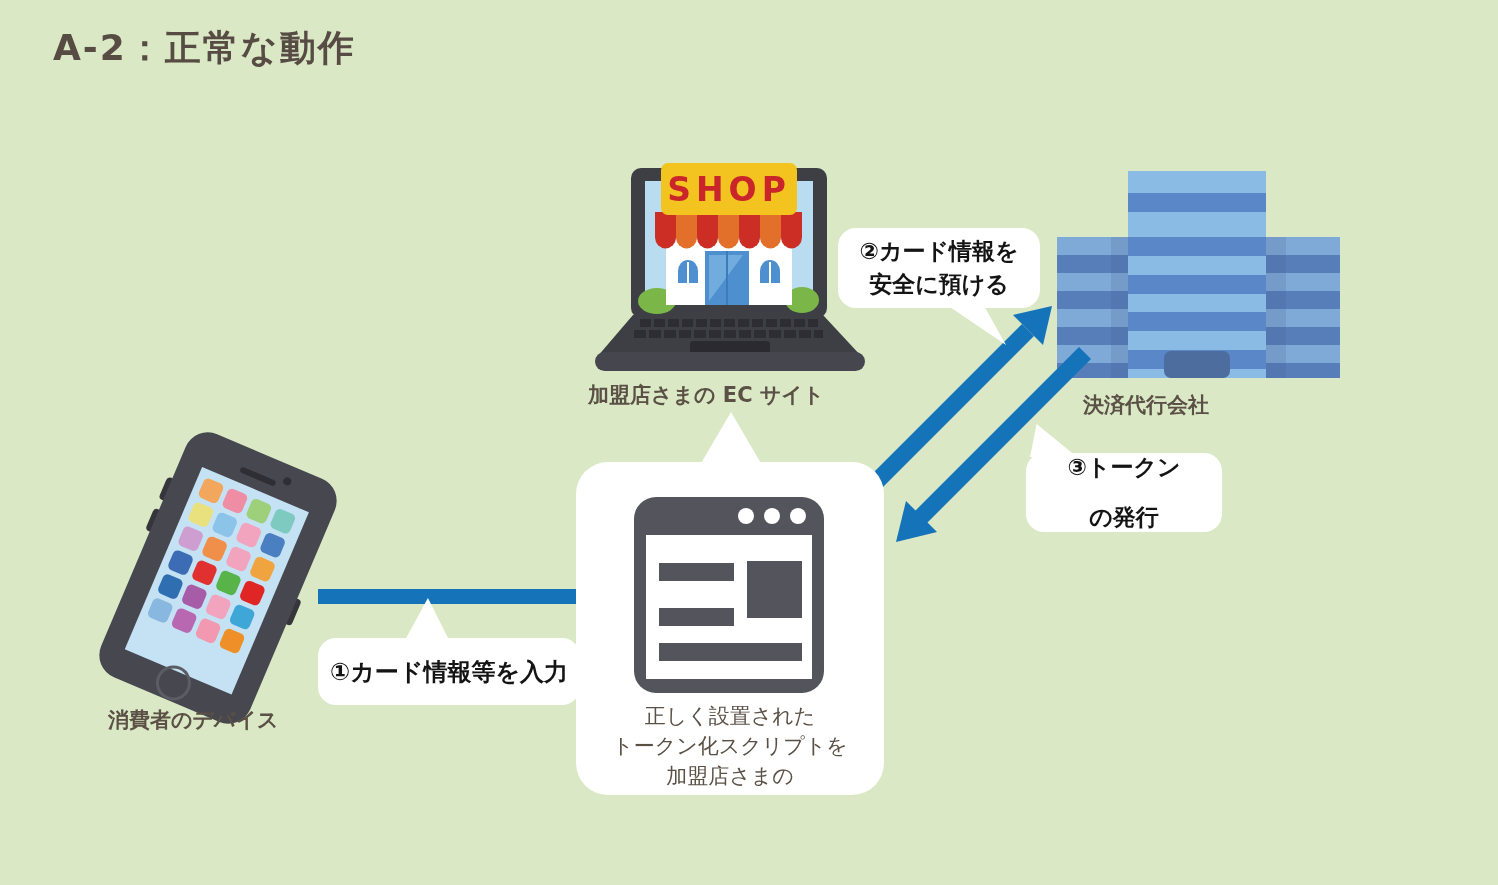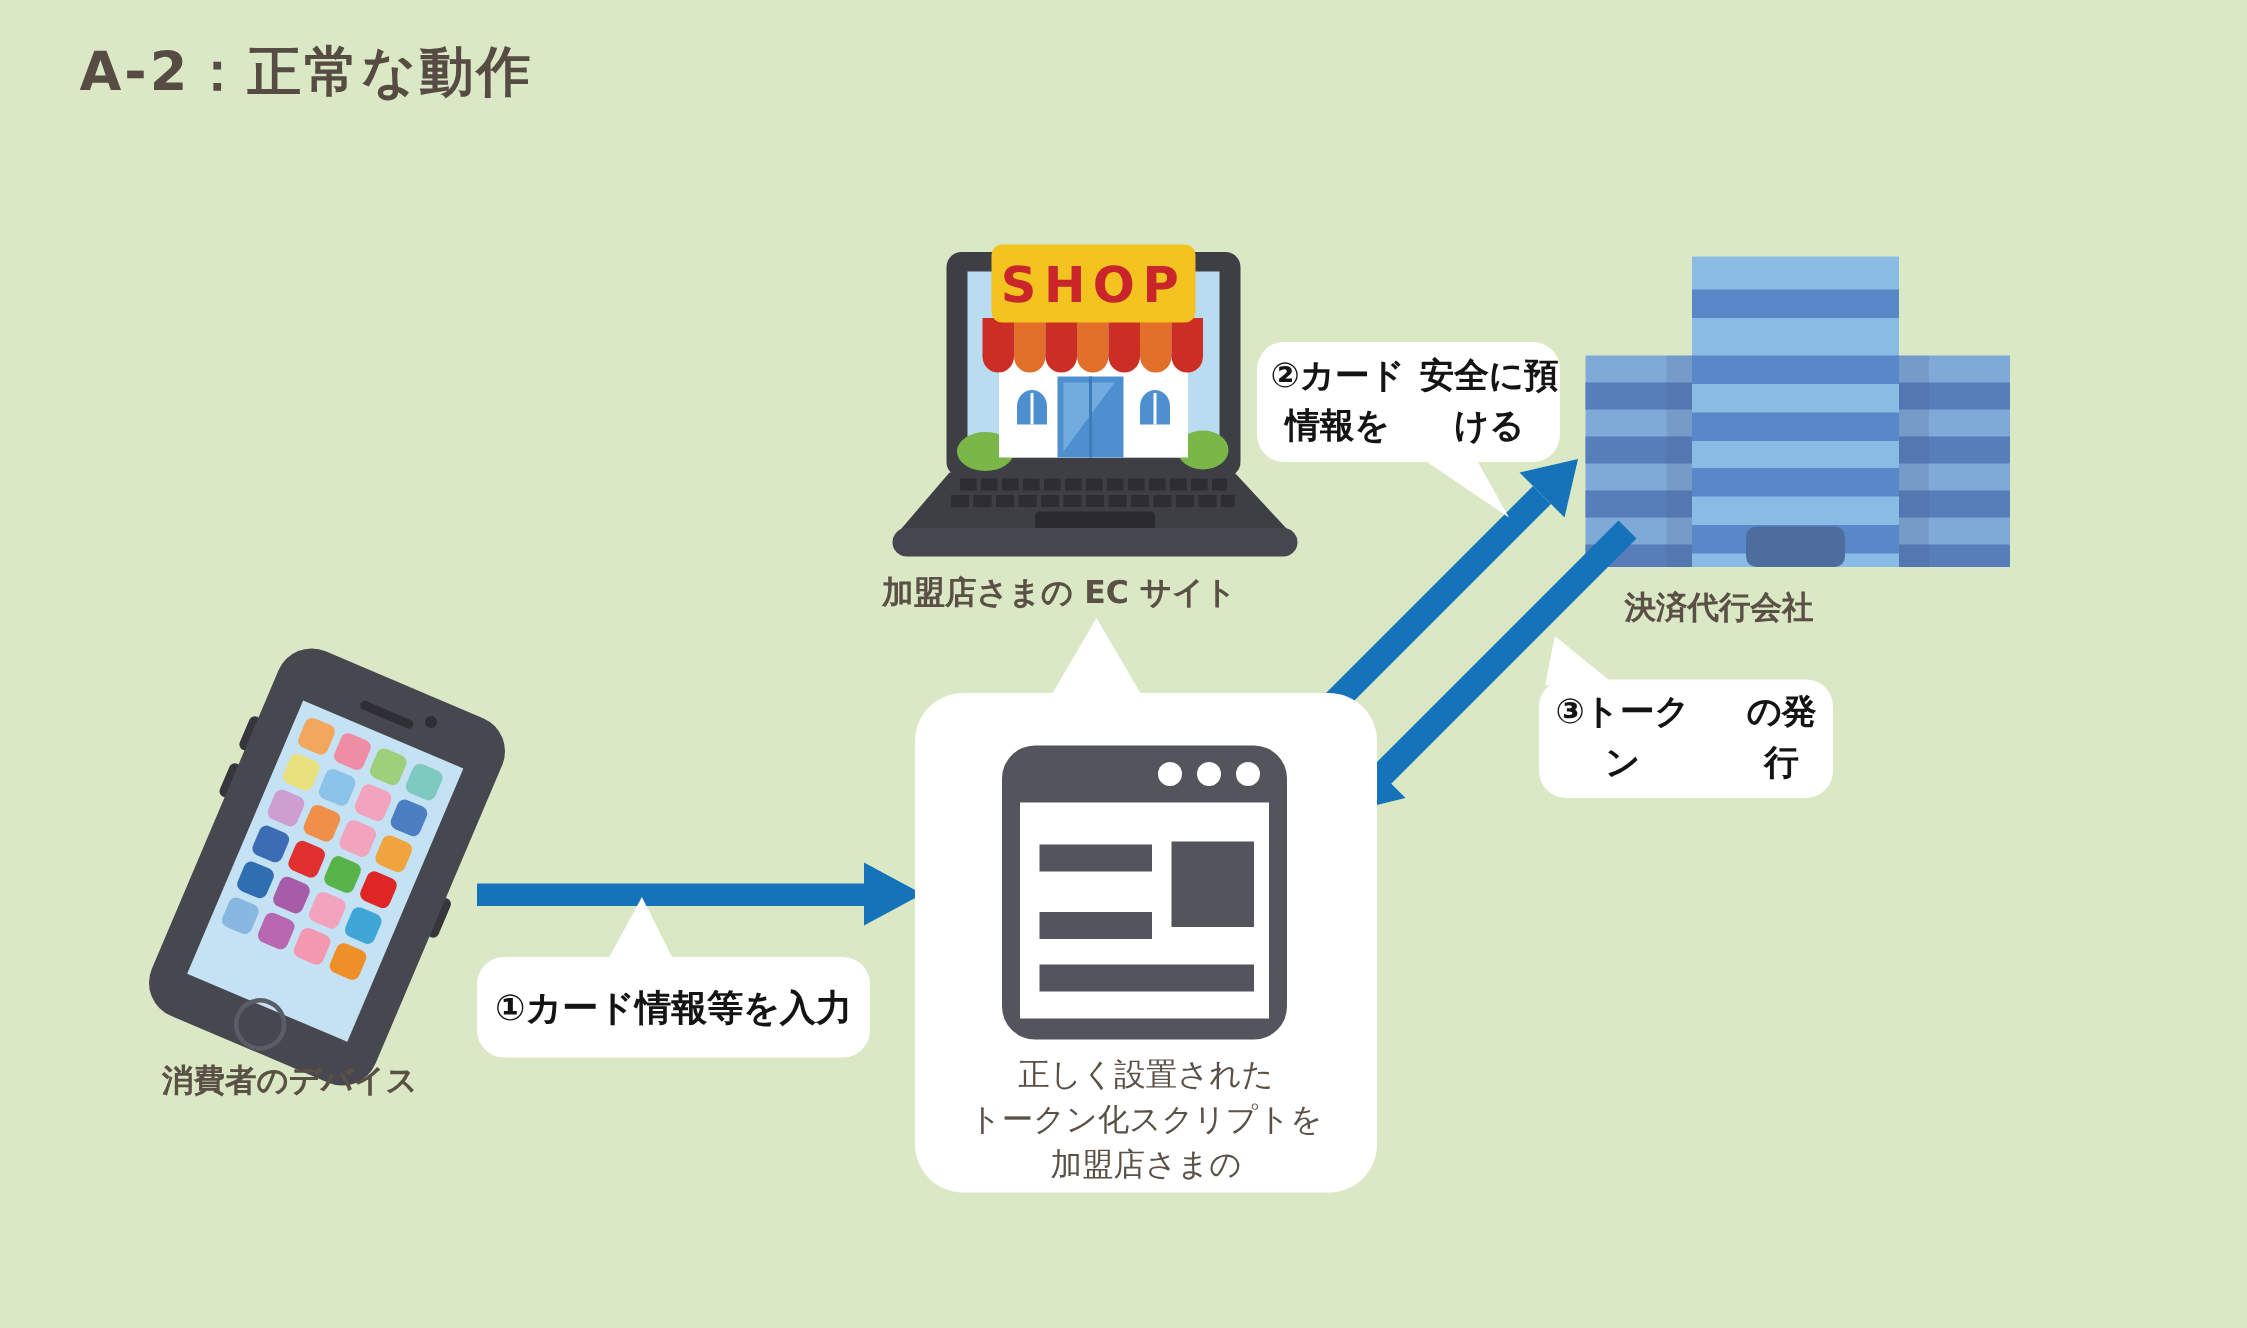--- a/index.html
+++ b/index.html
@@ -17,41 +17,41 @@
   .scene { position:absolute; left:0; top:0; z-index:1; }
   .node-label {
     position:absolute; z-index:3; 
     font-size:21px; font-weight:600; color: var(--label_text, #5a5046);
   }
   .label-device { left:108px; top:706px; width:210px; }
   .label-ec     { left:588px; top:381px; width:290px; }
   .label-psp    { left:1083px; top:391px; width:230px; }
 
   .form-card {
-    position:absolute; left:610px; top:462px; width:293px; height:333px;
+    position:absolute; left:576px; top:462px; width:293px; height:333px;
     background: var(--card_bg, #ffffff); border-radius:32px; z-index:2;padding-left:15px;
   }
   .form-caption {
     position:absolute; left:0; right:0; top:240px; text-align:center;
     font-size:21px; line-height:1.42; font-weight:500;
     color: var(--label_text, #5a5046);
   }
   .form-caption span { display:block; }
   .form-icon-svg { position:absolute; left:56px; top:33px; }
 
   .tail { position:absolute; background:#ffffff; z-index:2; }
   .tail-card   { left:700px; top:412px; width:62px; height:53px; clip-path:polygon(50% 0,100% 100%,0 100%); }
   .tail-step1  { left:404px; top:598px; width:46px; height:44px; clip-path:polygon(52% 0,100% 100%,0 100%); }
   .tail-step2  { left:944px; top:303px; width:62px; height:42px; clip-path:polygon(0 0,62% 0,100% 100%); }
   .tail-step3  { left:1030px; top:424px; width:47px; height:33px; clip-path:polygon(14% 0,100% 100%,0 100%); }
 
   .bubble {
     position:absolute; z-index:3; background: var(--bubble_bg, #ffffff);
     border-radius:18px; color: var(--bubble_text, #141414); font-weight:bold;
-    display:flex; flex-direction:row; justify-content:center; align-items:center;
+    display:flex; flex-direction:column; justify-content:center; align-items:center;
     text-align:center;
   }
   .bubble-1 { left:318px; top:638px; width:262px; height:67px; font-size:24px; }
   .bubble-2 { left:838px; top:228px; width:202px; height:80px; font-size:23px; line-height:1.45; }
   .bubble-3 { left:1026px; top:453px; width:196px; height:79px; font-size:23px; line-height:1.45;gap:16px; }
 
   .arrow-stroke { stroke: var(--arrow, #1473b9); }
   .arrow-head   { fill:   var(--arrow, #1473b9); }
   .formdark     { fill:   var(--form_icon, #54555c); }
 </style>

